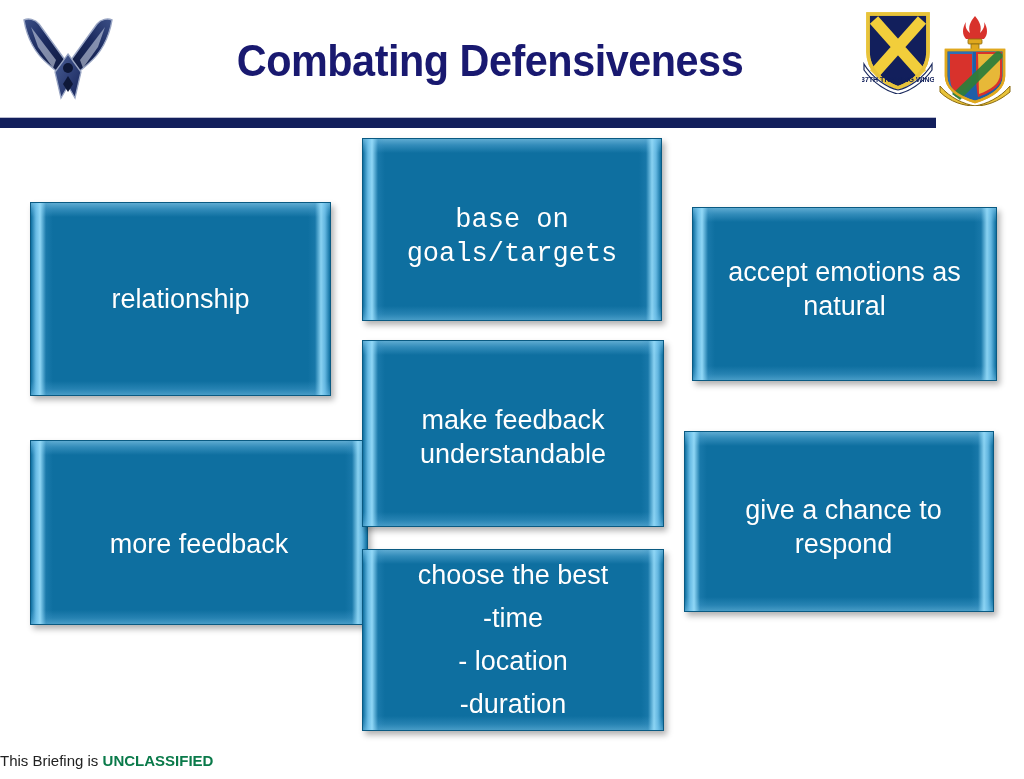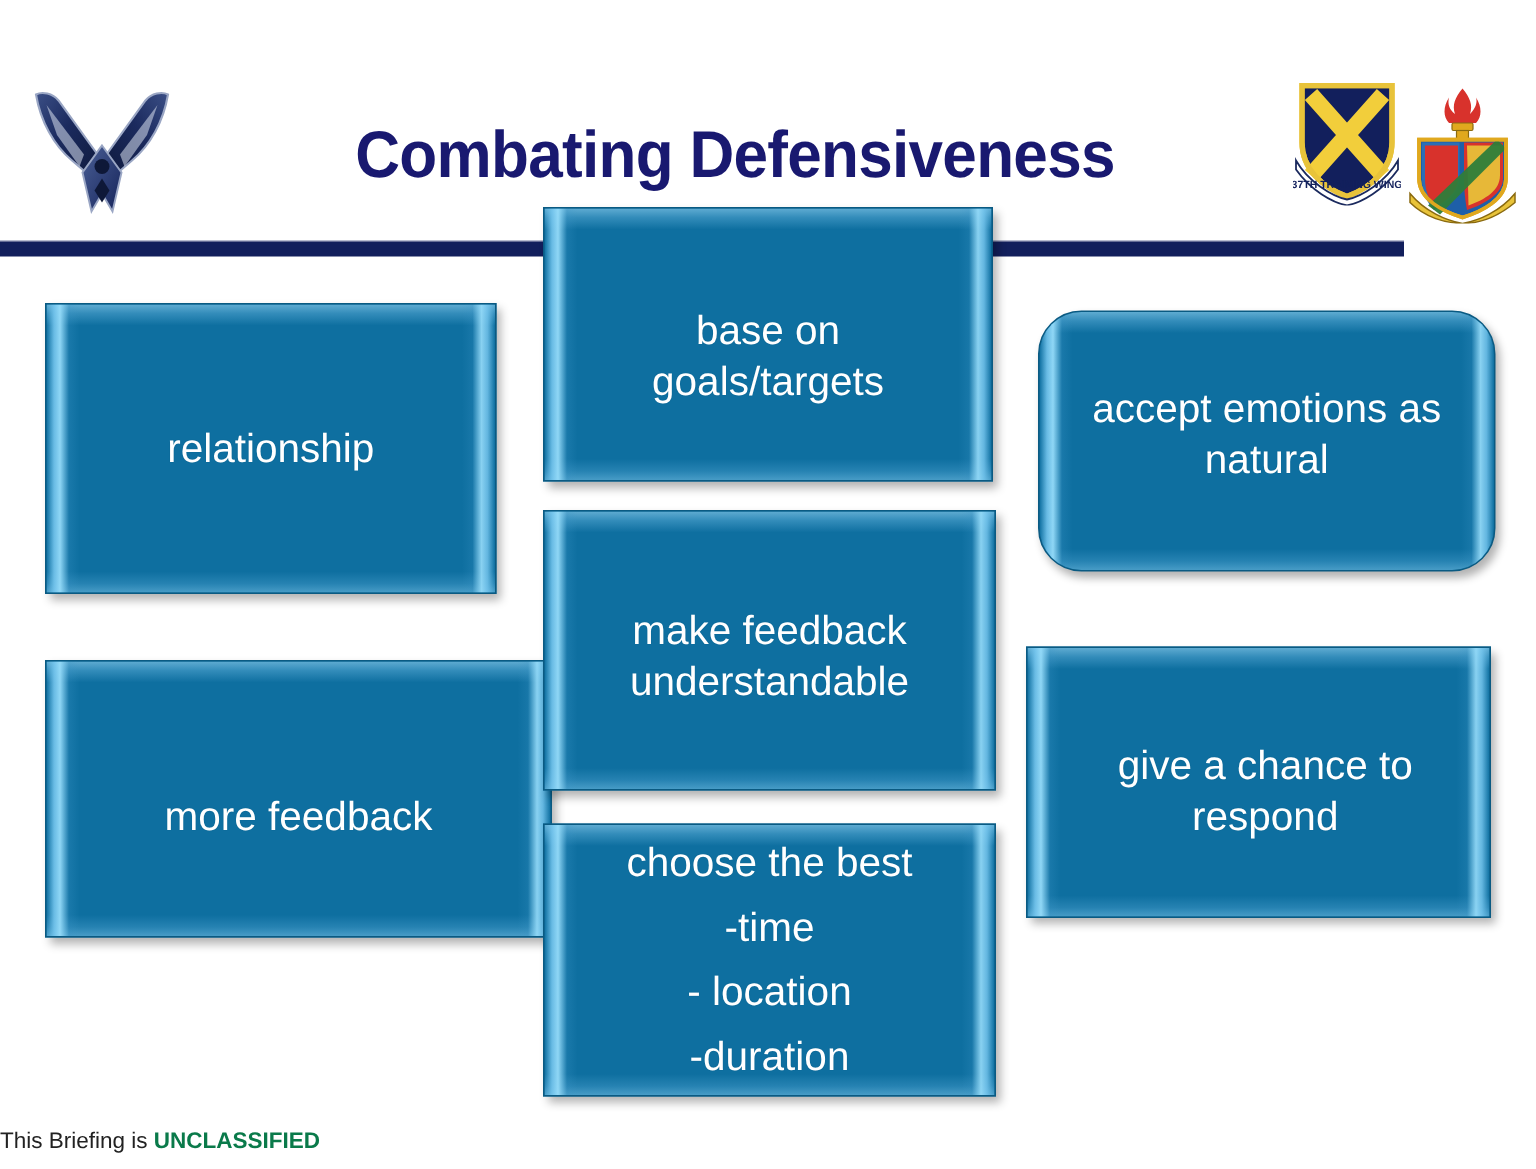--- a/index.html
+++ b/index.html
@@ -14,21 +14,21 @@
     position: relative;
     overflow: hidden;
     font-family: "Liberation Sans", sans-serif;
     -webkit-font-smoothing: antialiased;
   }
 
   
   #header {
     position: absolute;
     left: 0; top: 0;
-    width: 868px; height: 117px; margin-top: 43px;
+    width: 868px; height: 117px;
   }
 
   
   #af-logo {
     position: absolute;
     left: 18px; top: 14px;
     width: 100px; height: 88px;
   }
 
   
@@ -123,25 +123,25 @@
     box-sizing: border-box;
     text-shadow: 0 0 1px rgba(0,0,0,0.12);
   }
 
   
   #box-relationship        { left: 30px;  top: 202px; width: 301px; height: 194px; }
   #box-more-feedback       { left: 30px;  top: 440px; width: 338px; height: 185px; }
   #box-base-on-goals       { left: 362px; top: 138px; width: 300px; height: 183px; }
   #box-make-understandable { left: 362px; top: 340px; width: 302px; height: 187px; }
   #box-choose-best         { left: 362px; top: 549px; width: 302px; height: 182px; }
-  #box-accept-emotions     { left: 692px; top: 207px; width: 305px; height: 174px; border-radius: 29px; }
+  #box-accept-emotions     { left: 692px; top: 207px; width: 305px; height: 174px; }
   #box-give-chance         { left: 684px; top: 431px; width: 310px; height: 181px; }
 
   
-  #box-base-on-goals       .box-text { transform: translateY(7px); }
+  #box-base-on-goals       .box-text { transform: translateY(7px); font-family: Liberation Mono, monospace; }
   #box-accept-emotions     .box-text { transform: translateY(-5px); }
   #box-make-understandable .box-text { transform: translateY(3px); }
   #box-choose-best         .box-text { transform: translateY(0px); font-size: 27px; line-height: 43px; }
   #box-give-chance         .box-text { transform: translateY(5px); padding-left: 19px; }
   #box-more-feedback       .box-text { transform: translateY(11px); }
 
   
   #footer {
     position: absolute;
     left: 0; top: 752px;

